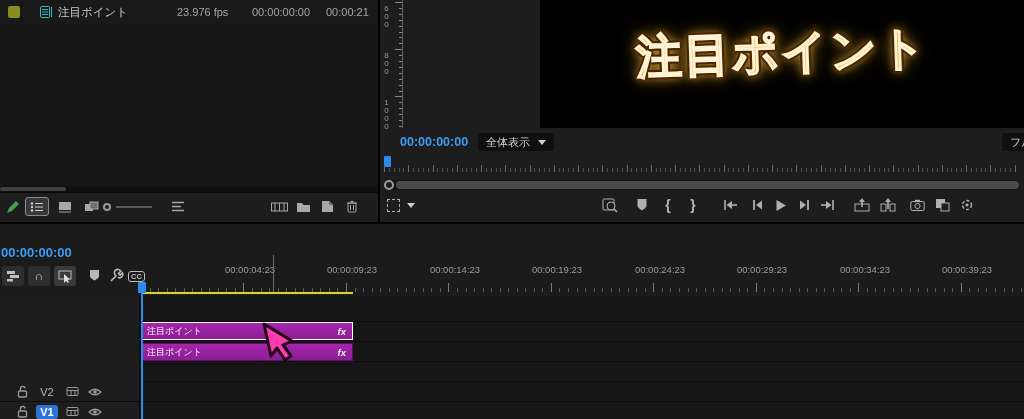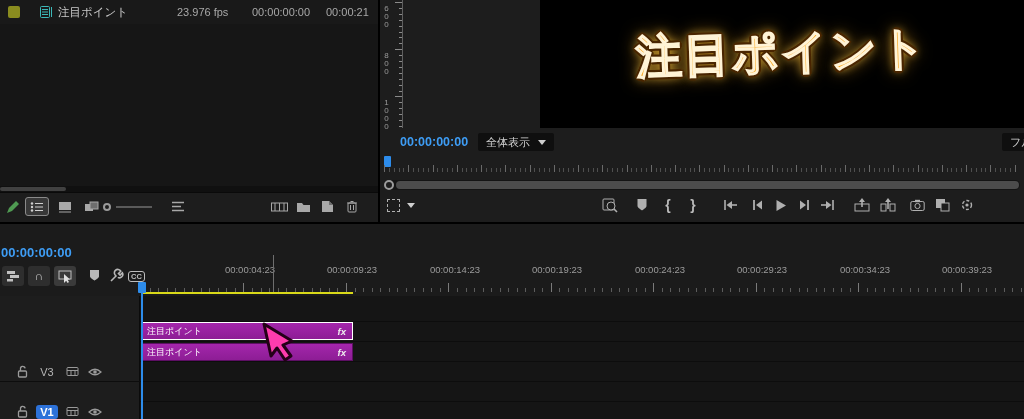--- a/index.html
+++ b/index.html
@@ -624,28 +624,28 @@
   <div class="tracks abs">
     <div class="track-headers"></div>
 
     <div class="t-lane" style="top:6px;"></div>
     <div class="t-lane" style="top:26px;"></div>
     <div class="t-lane" style="top:46px;"></div>
     <div class="t-lane" style="top:66px;"></div>
     <div class="t-lane" style="top:86px;"></div>
     <div class="t-lane" style="top:106px;"></div>
 
-    <div class="t-row" style="top:66px;">
+    <div class="t-row" style="top:86px;">
         <span style="margin-left:17px;">
           <svg width="11" height="13" viewBox="0 0 11 13">
             <rect x="1.5" y="6" width="8" height="6" rx="1" fill="none" stroke="#9a9a9a" stroke-width="1.3"></rect>
             <path d="M3.5,6 V4 a2.3,2.3 0 0 1 4.6,-0.6" fill="none" stroke="#9a9a9a" stroke-width="1.3"></path>
           </svg>
         </span>
-        <span class="t-label" style="margin-left:8px;">V3</span>
+        <span class="t-label" style="margin-left:8px;">V2</span>
         <span style="margin-left:8px;">
           <svg width="13" height="11" viewBox="0 0 13 11">
             <rect x="1" y="1.5" width="11" height="8" rx="1" fill="none" stroke="#9a9a9a"></rect>
             <line x1="1" y1="4.5" x2="12" y2="4.5" stroke="#9a9a9a"></line>
             <line x1="5" y1="4.5" x2="5" y2="9" stroke="#9a9a9a"></line>
             <line x1="9" y1="4.5" x2="9" y2="9" stroke="#9a9a9a"></line>
           </svg>
         </span>
         <span style="margin-left:9px;">
           <svg width="14" height="10" viewBox="0 0 14 10">

